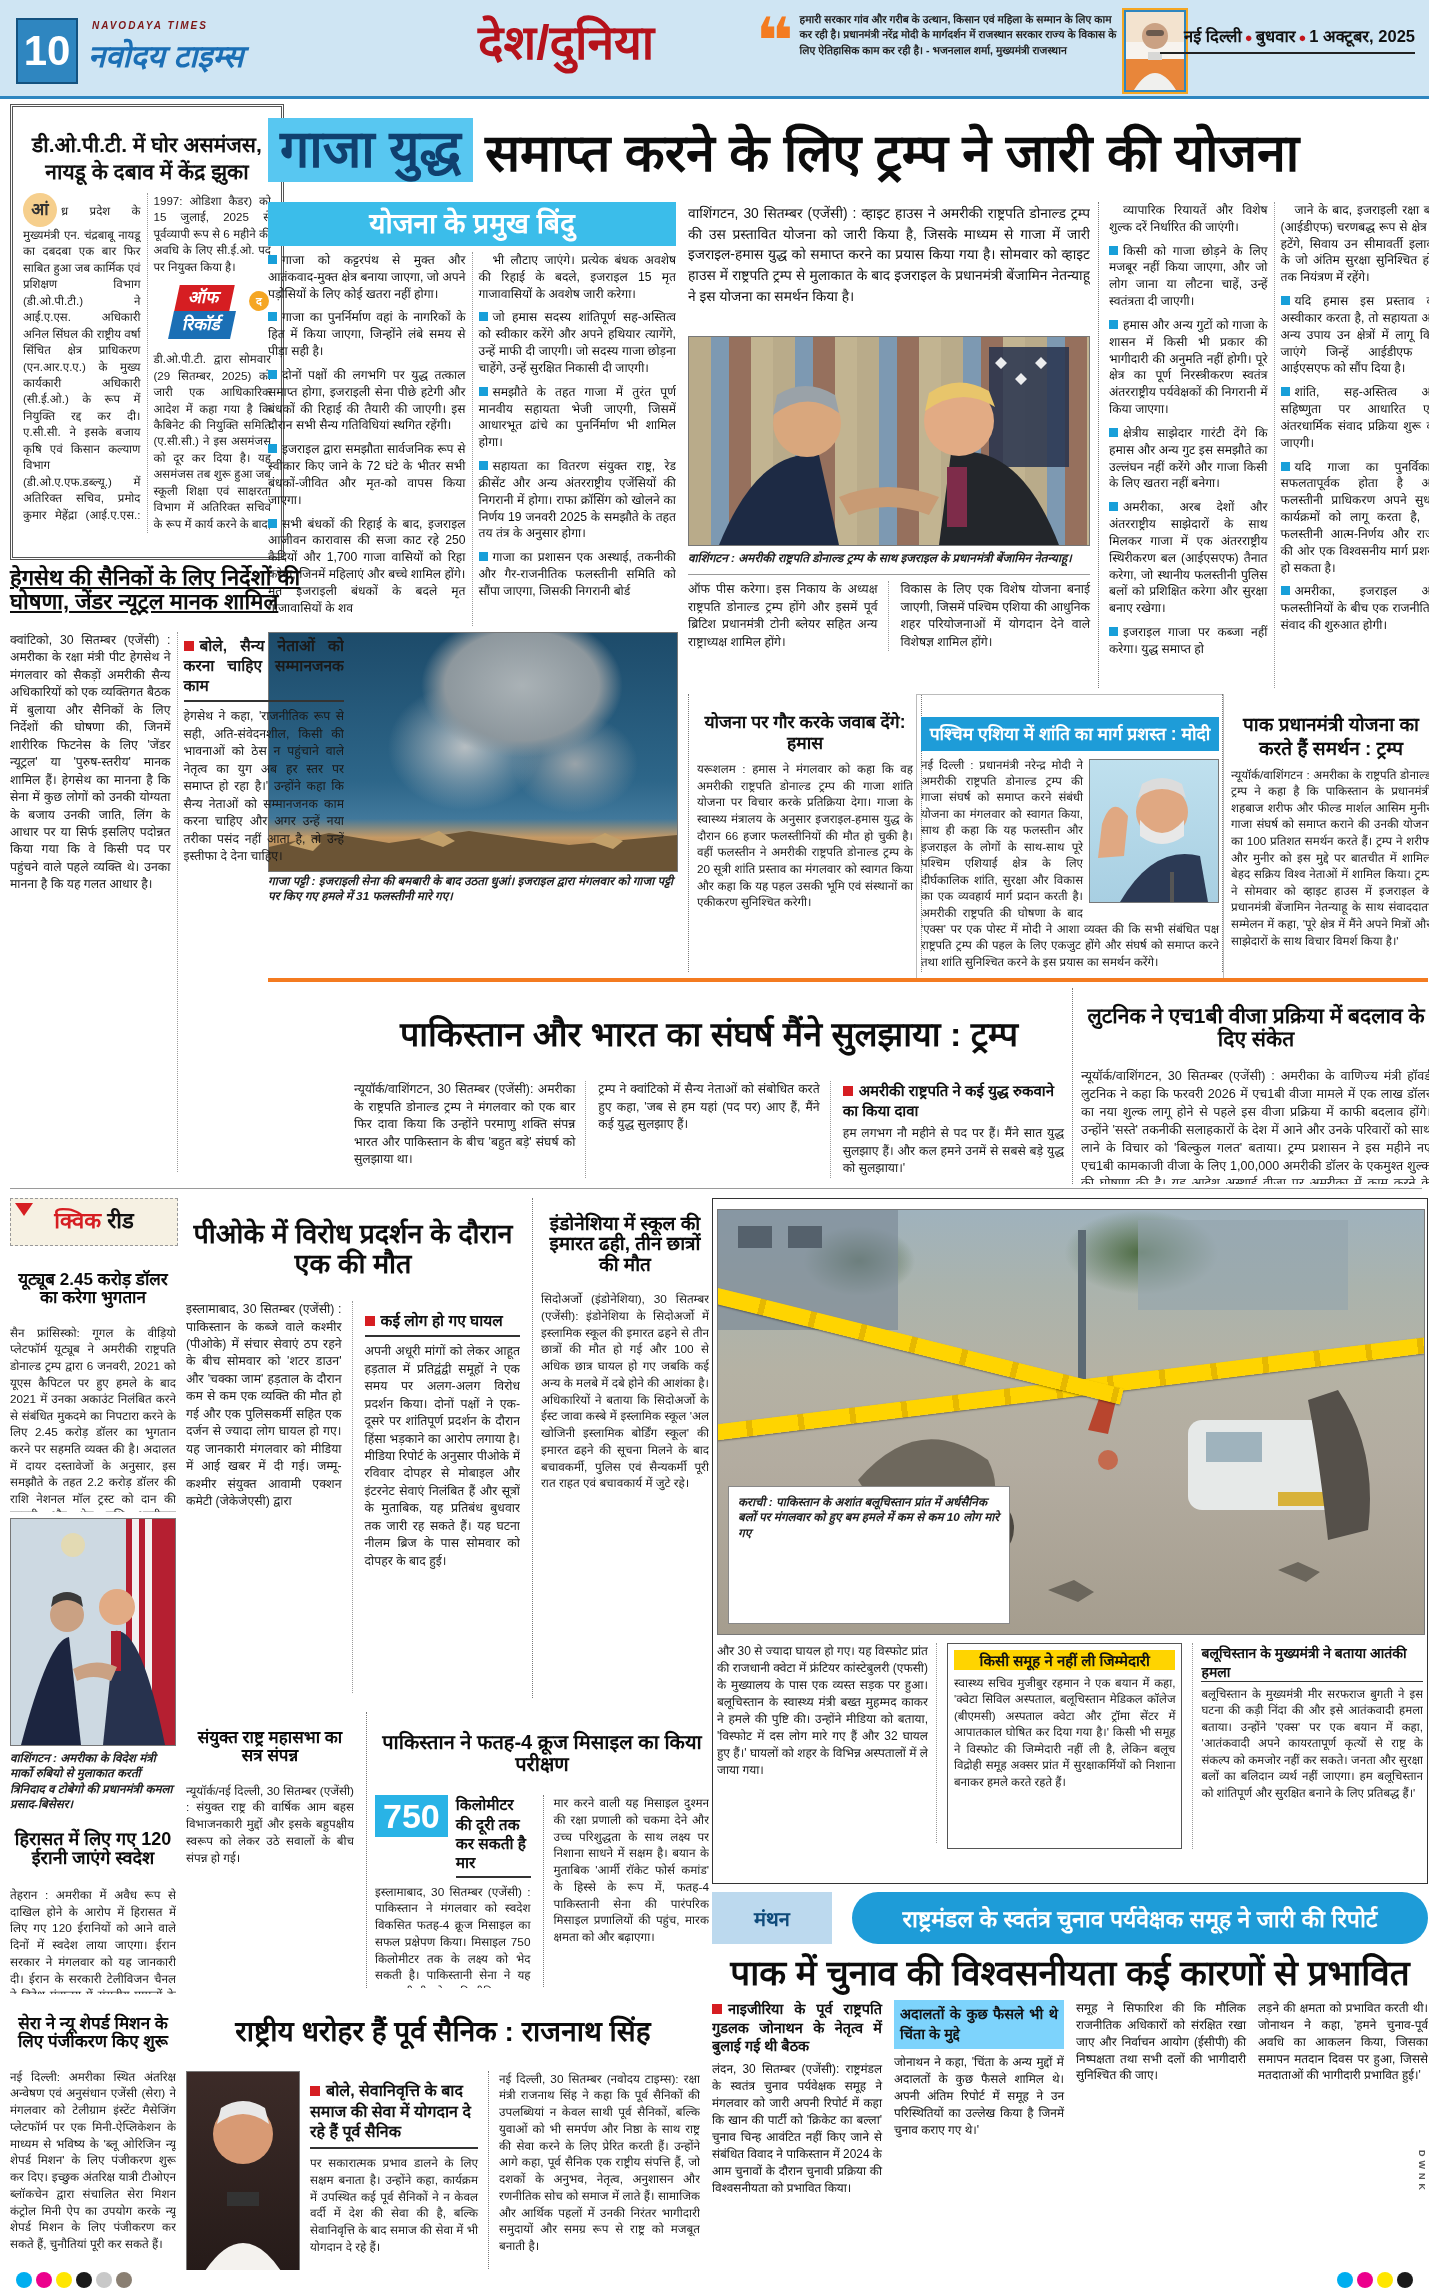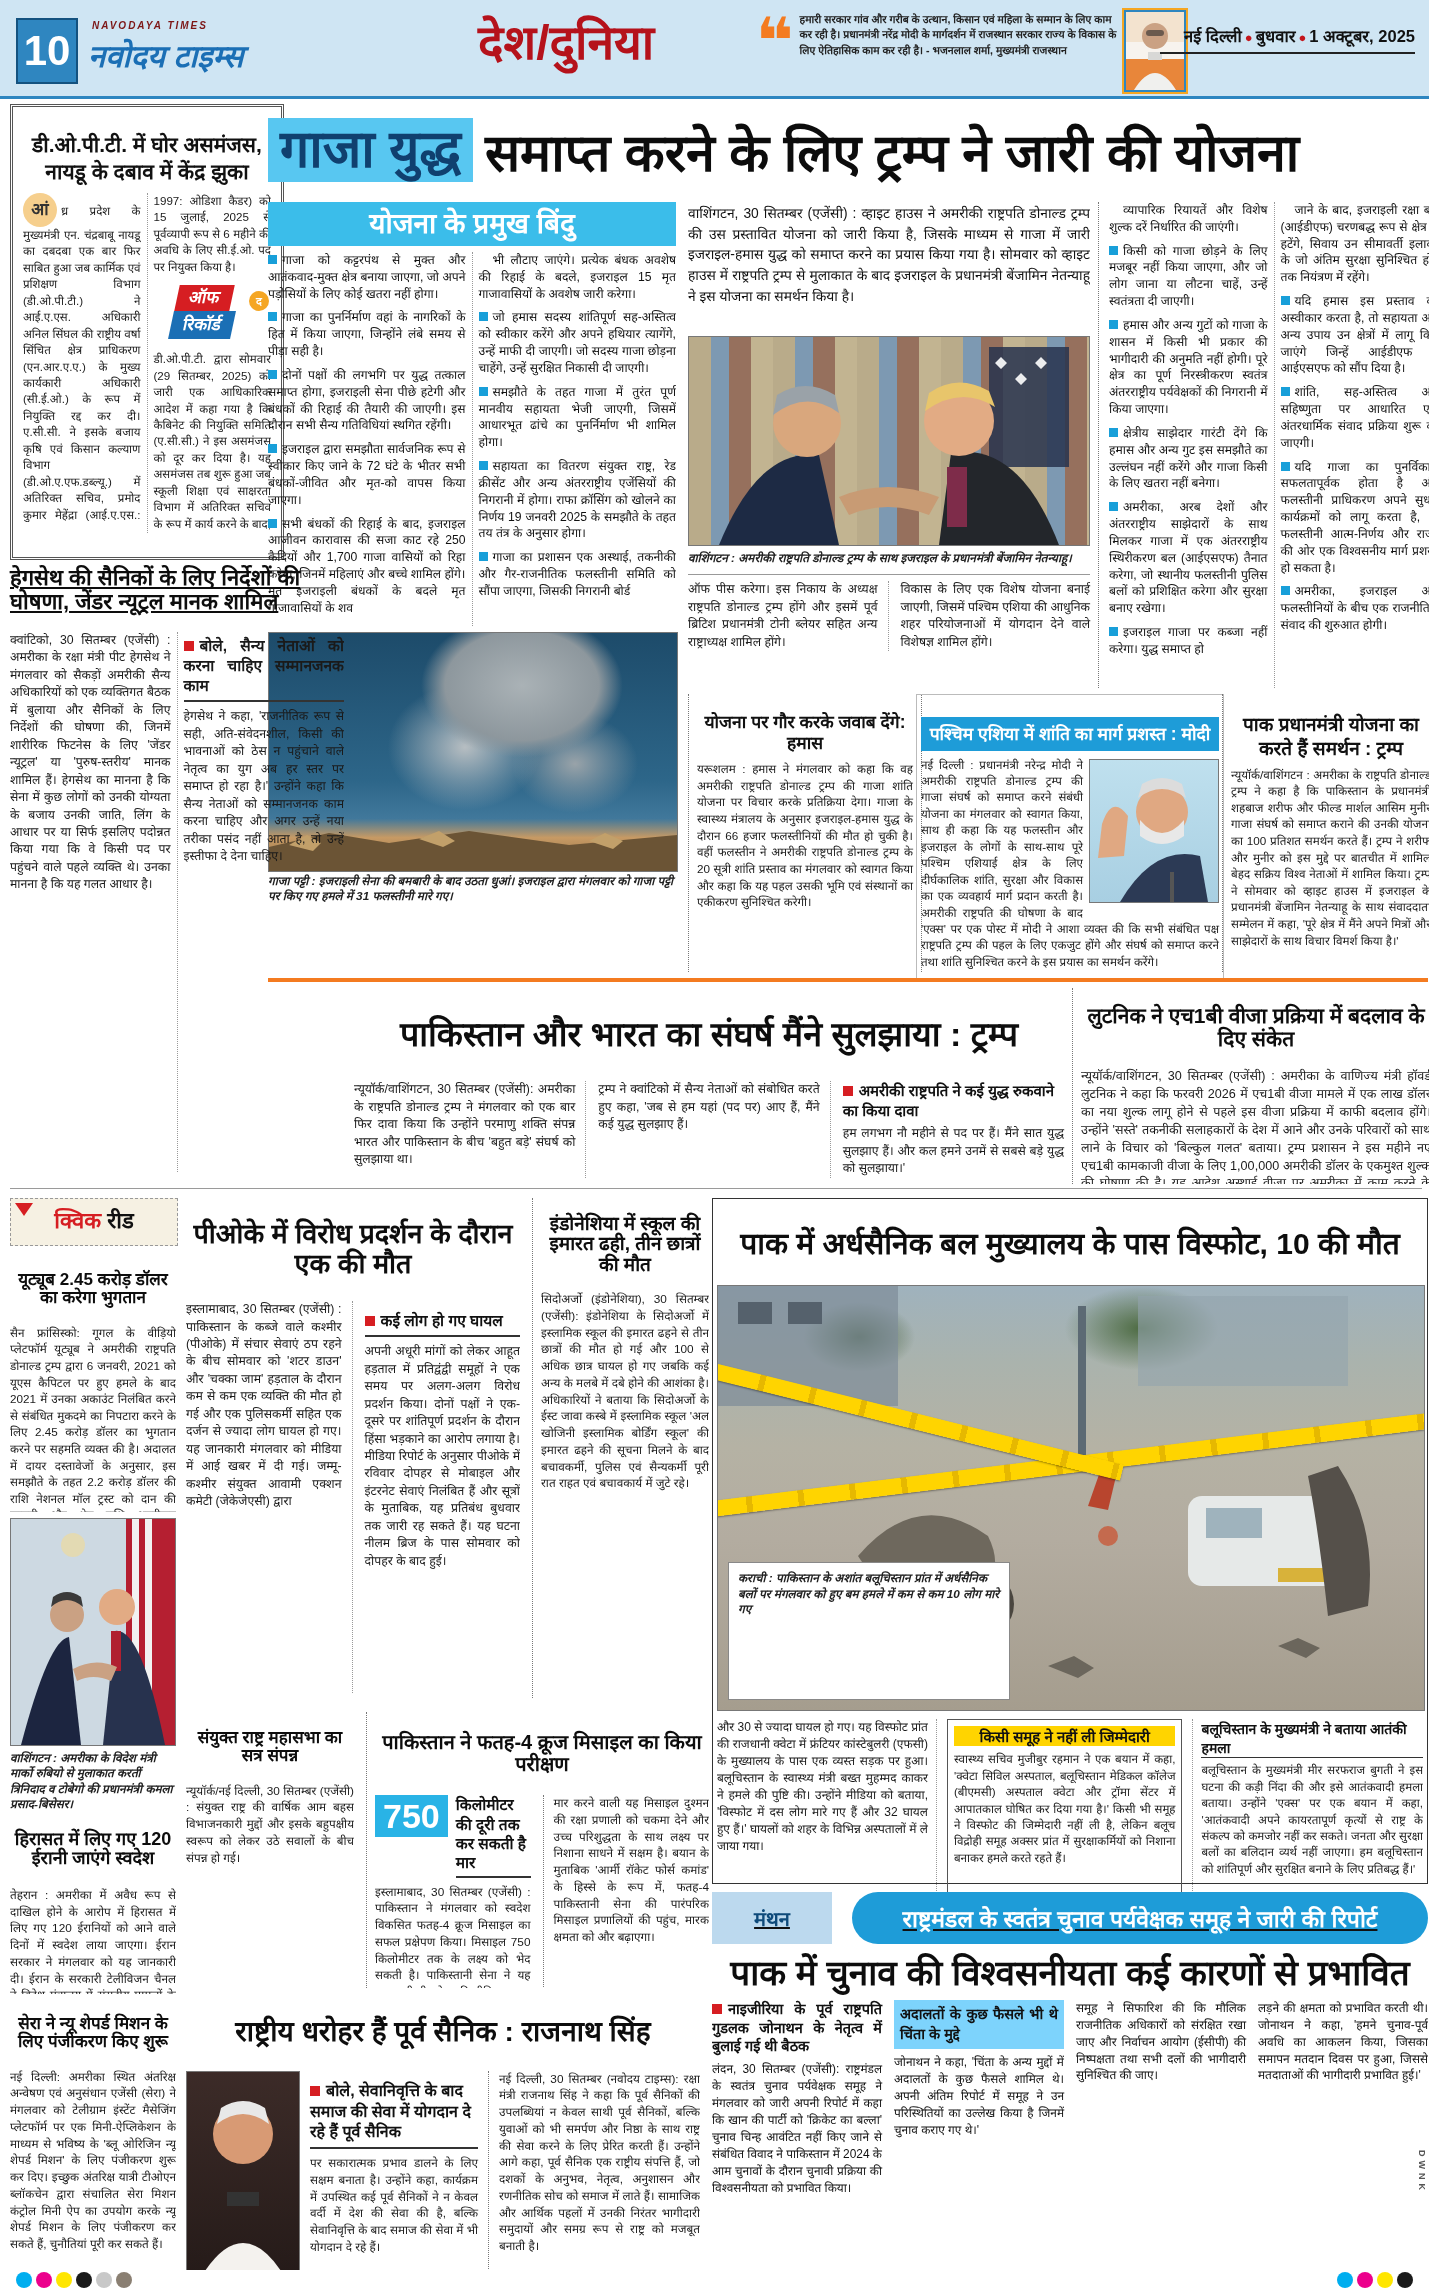--- a/index.html
+++ b/index.html
@@ -322,21 +322,20 @@
       </div>
     </div>
   </article>
 
   <article class="abs dotl clip" style="left:532px;top:1198px;width:168px;height:500px;padding-left:8px;">
     <h2 class="h-xl" style="font-size:19px;text-align:center;">इंडोनेशिया में स्कूल की इमारत ढही, तीन छात्रों की मौत</h2>
     <p class="body-txt j" style="font-size:11.8px;margin-top:6px;">सिदोअर्जो (इंडोनेशिया), 30 सितम्बर (एजेंसी): इंडोनेशिया के सिदोअर्जो में इस्लामिक स्कूल की इमारत ढहने से तीन छात्रों की मौत हो गई और 100 से अधिक छात्र घायल हो गए जबकि कई अन्य के मलबे में दबे होने की आशंका है। अधिकारियों ने बताया कि सिदोअर्जो के ईस्ट जावा कस्बे में इस्लामिक स्कूल 'अल खोजिनी इस्लामिक बोर्डिंग स्कूल' की इमारत ढहने की सूचना मिलने के बाद बचावकर्मी, पुलिस एवं सैन्यकर्मी पूरी रात राहत एवं बचावकार्य में जुटे रहे।</p>
   </article>
 
   <article class="abs" style="left:712px;top:1198px;width:716px;height:686px;border:1px solid #333;padding:4px;box-sizing:border-box;">
-    <h2 class="h-xl" style="font-size:30px;text-align:center;">पाक में अर्धसैनिक बल मुख्यालय के पास विस्फोट, 10 की मौत</h2>
     <div class="photo ph-blast" style="width:706px;height:424px;margin-top:6px;">
       <svg viewBox="0 0 706 424">
         <rect x="0" y="0" width="180" height="120" fill="#7e8c98" opacity=".7"></rect>
         <rect x="20" y="16" width="34" height="22" fill="#55616c"></rect>
         <rect x="70" y="16" width="34" height="22" fill="#55616c"></rect>
         <rect x="420" y="10" width="210" height="90" fill="#93a3ae" opacity=".6"></rect>
         <rect x="360" y="20" width="8" height="160" fill="#5c6a74"></rect>
         <path d="M140 270 q60 -70 130 -20 q20 40 -16 64 q-70 28 -114 -44 z" fill="#6e685d"></path>
         <circle cx="262" cy="318" r="34" fill="#4a463f"></circle>
         <circle cx="262" cy="318" r="20" fill="#8d877b"></circle>
@@ -398,21 +397,21 @@
       </div>
       <div style="flex:0 0 168px;">
         <div class="pullquote" style="font-size:16px;"><span class="sq"></span><span>बोले, सेवानिवृत्ति के बाद समाज की सेवा में योगदान दे रहे हैं पूर्व सैनिक</span></div>
         <p class="body-txt j" style="font-size:11.8px;">पर सकारात्मक प्रभाव डालने के लिए सक्षम बनाता है। उन्होंने कहा, कार्यक्रम में उपस्थित कई पूर्व सैनिकों ने न केवल वर्दी में देश की सेवा की है, बल्कि सेवानिवृत्ति के बाद समाज की सेवा में भी योगदान दे रहे हैं।</p>
       </div>
       <p class="body-txt j dotl" style="flex:1;font-size:11.8px;padding-left:10px;">नई दिल्ली, 30 सितम्बर (नवोदय टाइम्स): रक्षा मंत्री राजनाथ सिंह ने कहा कि पूर्व सैनिकों की उपलब्धियां न केवल साथी पूर्व सैनिकों, बल्कि युवाओं को भी समर्पण और निष्ठा के साथ राष्ट्र की सेवा करने के लिए प्रेरित करती हैं। उन्होंने आगे कहा, पूर्व सैनिक एक राष्ट्रीय संपत्ति हैं, जो दशकों के अनुभव, नेतृत्व, अनुशासन और रणनीतिक सोच को समाज में लाते हैं। सामाजिक और आर्थिक पहलों में उनकी निरंतर भागीदारी समुदायों और समग्र रूप से राष्ट्र को मजबूत बनाती है।</p>
     </div>
   </article>
 
   <section class="abs" style="left:712px;top:1892px;width:716px;">
-    <div style="display:flex;gap:20px;align-items:stretch;height:52px;text-decoration:underline;">
+    <div style="display:flex;gap:20px;align-items:stretch;height:52px;">
       <div class="manthan-label" style="flex:0 0 120px;">मंथन</div>
       <div class="manthan-bar" style="flex:1;">राष्ट्रमंडल के स्वतंत्र चुनाव पर्यवेक्षक समूह ने जारी की रिपोर्ट</div>
     </div>
     <h2 class="h-xl" style="font-size:35px;text-align:center;margin:10px 0 8px 0;">पाक में चुनाव की विश्वसनीयता कई कारणों से प्रभावित</h2>
     <div class="mcols clip" style="height:256px;">
         <div class="mcol style-red">
         <div class="msub">नाइजीरिया के पूर्व राष्ट्रपति गुडलक जोनाथन के नेतृत्व में बुलाई गई थी बैठक</div>
         <div>लंदन, 30 सितम्बर (एजेंसी): राष्ट्रमंडल के स्वतंत्र चुनाव पर्यवेक्षक समूह ने मंगलवार को जारी अपनी रिपोर्ट में कहा कि खान की पार्टी को 'क्रिकेट का बल्ला' चुनाव चिन्ह आवंटित नहीं किए जाने से संबंधित विवाद ने पाकिस्तान में 2024 के आम चुनावों के दौरान चुनावी प्रक्रिया की विश्वसनीयता को प्रभावित किया।</div>
       </div>
         <div class="mcol style-yellow">

